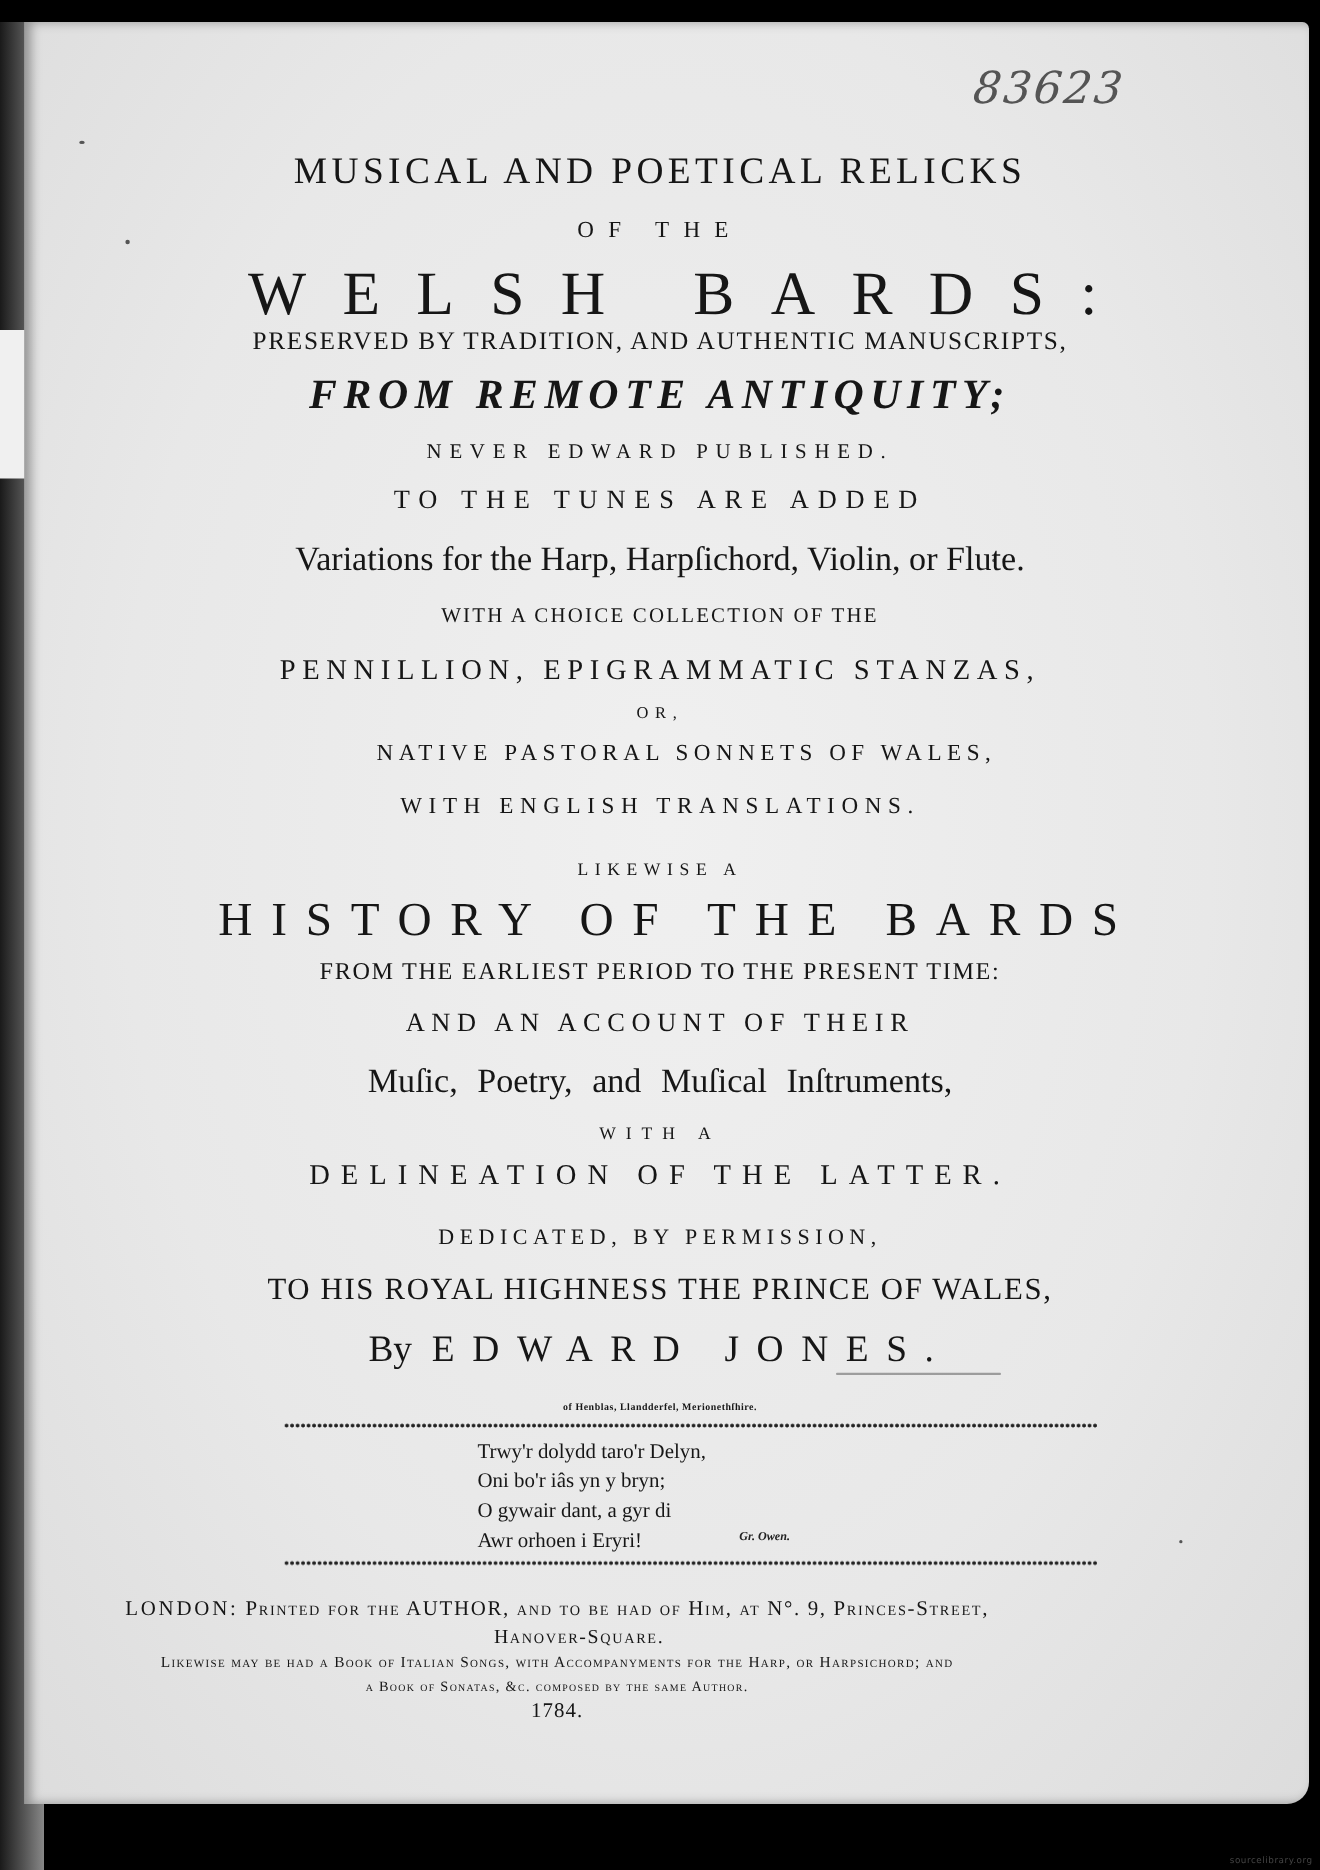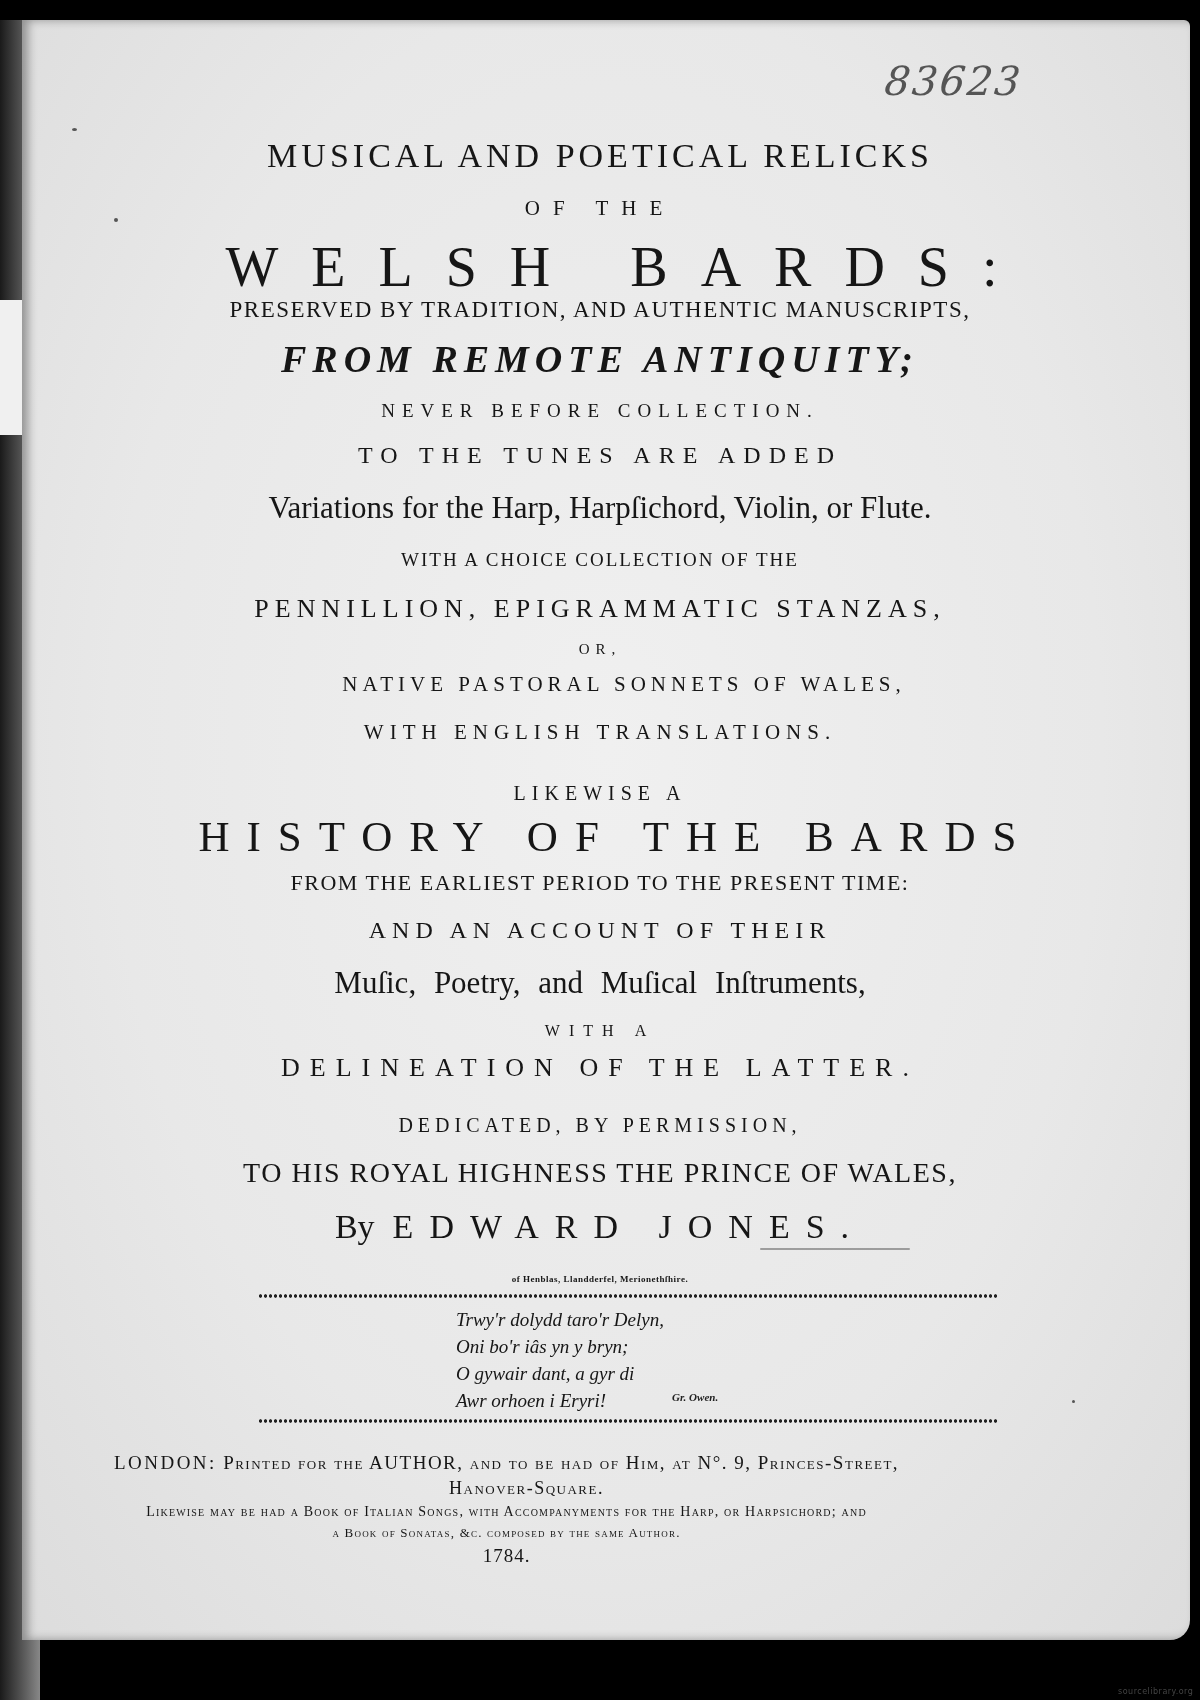--- a/index.html
+++ b/index.html
@@ -70,21 +70,21 @@
     .t4 { top: 297px; font-size: 23px; letter-spacing: 1.5px; }
     .t5 { top: 337px; font-size: 38px; font-style: italic; font-weight: bold; letter-spacing: 6px; }
     .t6 { top: 400px; font-size: 19px; letter-spacing: 7px; }
     .t7 { top: 442px; font-size: 24px; letter-spacing: 8px; }
     .t8 { top: 490px; font-size: 31px; letter-spacing: 0px; }
     .t9 { top: 549px; font-size: 19px; letter-spacing: 2px; }
     .t10 { top: 594px; font-size: 26px; letter-spacing: 6px; }
     .t11 { top: 641px; font-size: 15px; letter-spacing: 6px; }
     .t12 { top: 672px; font-size: 21px; letter-spacing: 5px; padding-left: 24px; }
     .t13 { top: 720px; font-size: 21px; letter-spacing: 6px; }
-    .t14 { top: 782px; font-size: 20px; letter-spacing: 6px; }
+    .t14 { top: 782px; font-size: 16px; letter-spacing: 6px; }
     .t15 { top: 812px; font-size: 43px; letter-spacing: 17px; padding-left: 16px; }
     .t16 { top: 870px; font-size: 22px; letter-spacing: 1.5px; }
     .t17 { top: 917px; font-size: 24px; letter-spacing: 6px; }
     .t18 { top: 965px; font-size: 31px; word-spacing: 10px; }
     .t19 { top: 1022px; font-size: 16px; letter-spacing: 9px; }
     .t20 { top: 1053px; font-size: 26px; letter-spacing: 10px; }
     .t21 { top: 1114px; font-size: 20px; letter-spacing: 5px; }
     .t22 { top: 1157px; font-size: 28px; letter-spacing: 1.5px; }
     .t23 { top: 1208px; font-size: 34px; }
     .t23 .by { letter-spacing: 0; margin-right: 18px; }
@@ -105,24 +105,23 @@
       width: 740px;
       height: 6px;
       background-image: radial-gradient(circle, #222 1.4px, transparent 2px);
       background-size: 5px 6px;
       background-repeat: repeat-x;
     }
     .orn-top { top: 1293px; }
     .orn-bottom { top: 1418px; }
     .poem {
       position: absolute;
-      left: 456px;
+      left: 434px;
       top: 1306px;
       font-family: "Liberation Serif", serif;
-      font-style: italic;
       font-size: 19px;
       color: #161616;
       line-height: 27px;
     }
     .poem-line { display: block; white-space: nowrap; }
     .attribution {
       position: absolute;
       left: 672px;
       top: 1391px;
       font-family: "Liberation Serif", serif;
@@ -176,21 +175,21 @@
     <span class="speck" style="left:1050px;top:1380px;width:3px;height:3px;"></span>
   </div>
 
   <div class="accession">83623</div>
 
   <div class="line t1">MUSICAL AND POETICAL RELICKS</div>
   <div class="line t2">OF THE</div>
   <div class="line t3">WELSH BARDS:</div>
   <div class="line t4">PRESERVED BY TRADITION, AND AUTHENTIC MANUSCRIPTS,</div>
   <div class="line t5">FROM REMOTE ANTIQUITY;</div>
-  <div class="line t6">NEVER BEFORE COLLECTION.</div>
+  <div class="line t6">NEVER EDWARD PUBLISHED.</div>
   <div class="line t7">TO THE TUNES ARE ADDED</div>
   <div class="line t8">Variations for the Harp, Harpſichord, Violin, or Flute.</div>
   <div class="line t9">WITH A CHOICE COLLECTION OF THE</div>
   <div class="line t11">OR,</div>
   <div class="line t10">PENNILLION, EPIGRAMMATIC STANZAS,</div>
   <div class="line t12">NATIVE PASTORAL SONNETS OF WALES,</div>
   <div class="line t13">WITH ENGLISH TRANSLATIONS.</div>
   <div class="line t14">LIKEWISE A</div>
   <div class="line t15">HISTORY OF THE BARDS</div>
   <div class="line t16">FROM THE EARLIEST PERIOD TO THE PRESENT TIME:</div>

